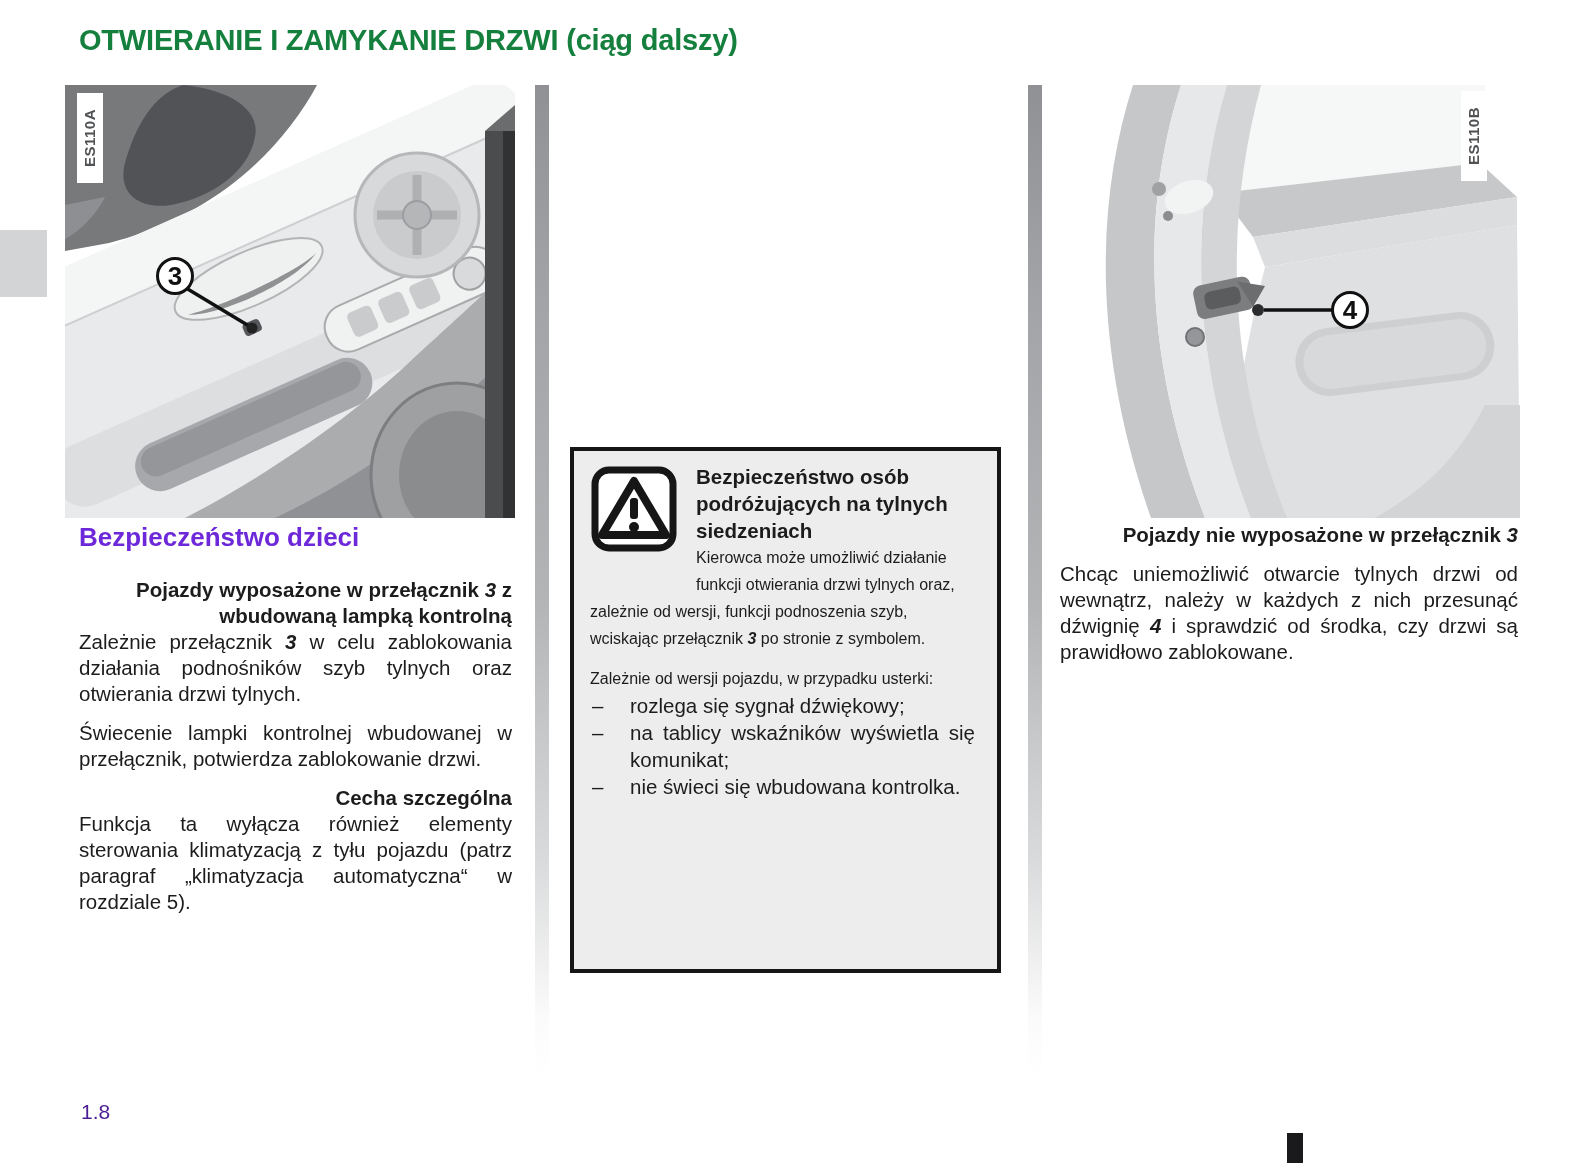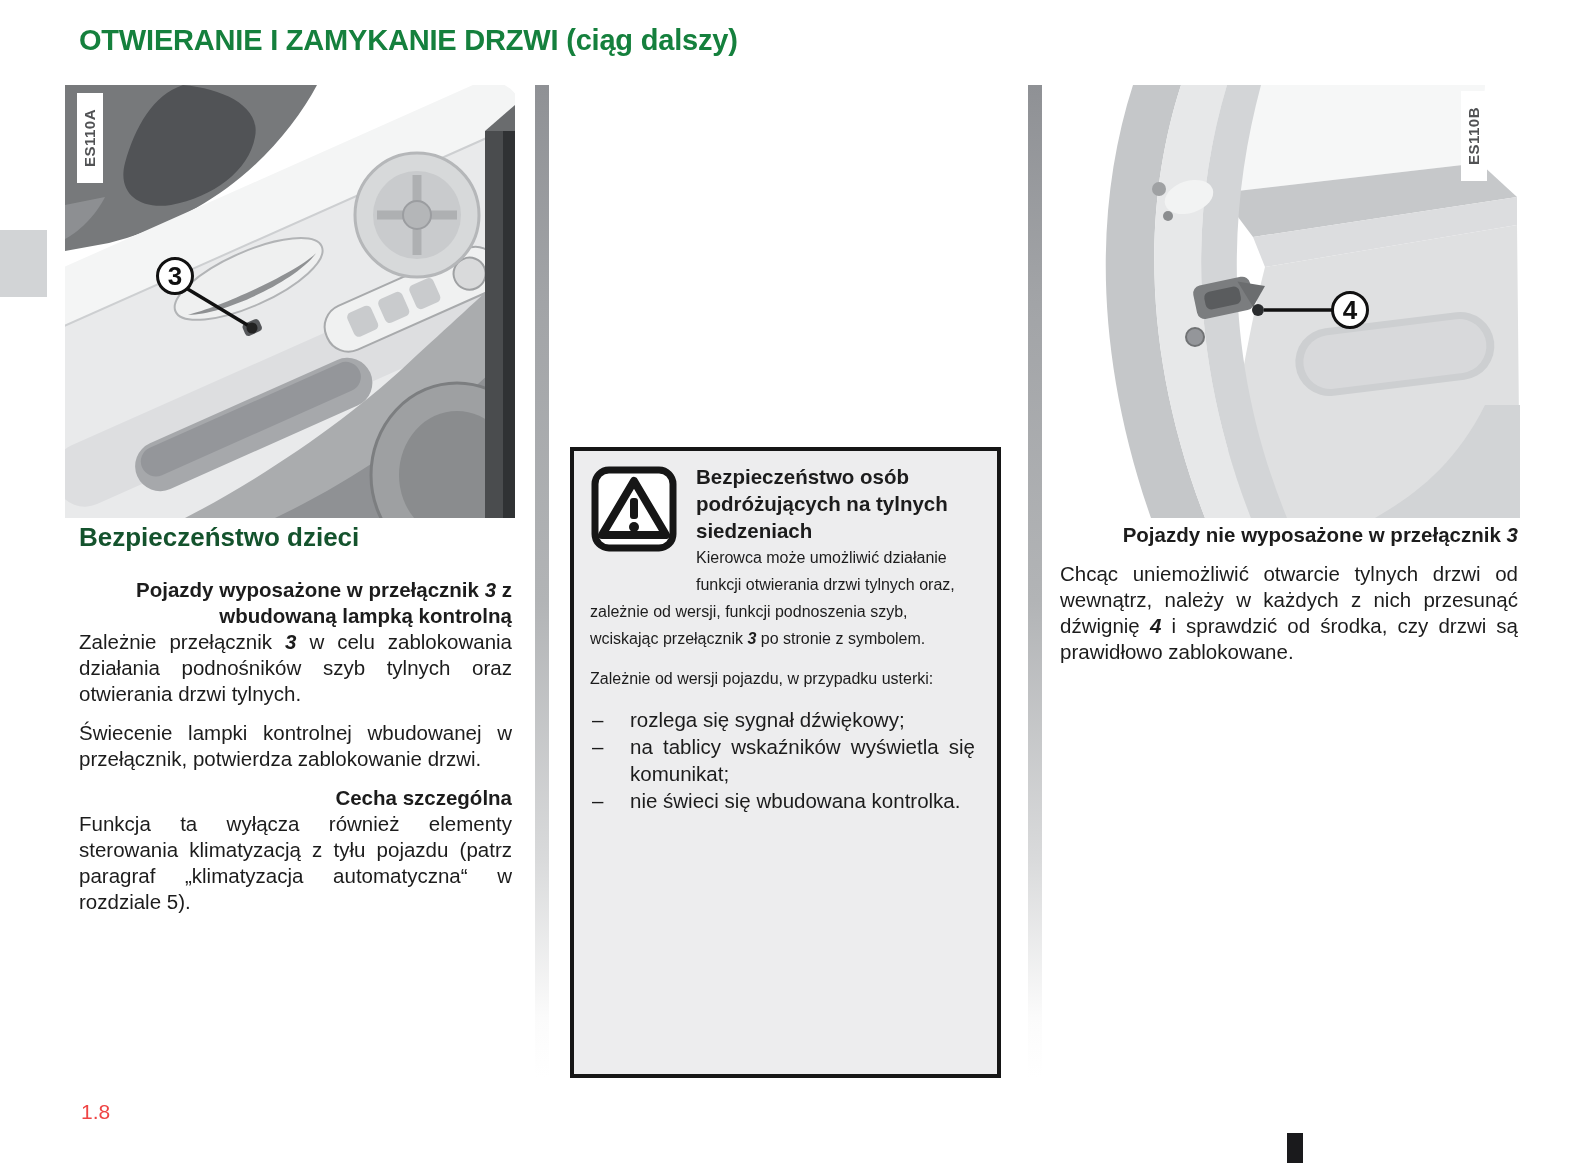--- a/index.html
+++ b/index.html
@@ -40,47 +40,47 @@
     transform:rotate(-90deg);transform-origin:top left;
     text-align:center;line-height:26px;
   }
   .fig-label-a{left:12px;top:98px;}
   .fig-label-b{left:406px;top:96px;}
   .callout-num{font-size:26px;font-weight:bold;fill:#111;}
   .col-text{position:absolute;text-align:justify;}
   .col-left{left:79px;top:522px;width:433px;}
   .col-right{left:1060px;top:522px;width:458px;}
   .sec-heading{
-    font-size:26px;font-weight:bold;color:#14532d;
+    font-size:26px;font-weight:bold;color:#6d28d9;
     margin:0 0 24px 0;text-align:left;
   }
   .sub-heading{
     font-size:20.5px;font-weight:bold;line-height:26px;margin:0;text-align:right;
   }
   .body-p{font-size:20.5px;line-height:26px;margin:0 0 13px 0;}
   .num{font-weight:bold;font-style:italic;}
   .warning-box{
-    position:absolute;left:570px;top:447px;width:431px;height:631px;
+    position:absolute;left:570px;top:447px;width:431px;height:526px;
     background:#ededee;border:4px solid #161616;box-sizing:border-box;
     padding:12px 22px 0 16px;
   }
   .warning-box .body-p{font-size:16px;line-height:27px;}
   .w-icon{
     float:left;width:94px;height:106px;margin:2px 12px 2px 0;
   }
   .w-icon svg{display:block;}
   .w-title{
     display:block;font-size:20.5px;line-height:27px;font-weight:bold;
     text-align:left;margin:0;
   }
   .w-list{margin:0;padding:0;list-style:none;font-size:20.5px;line-height:27px;}
   .w-list li{position:relative;padding-left:40px;margin:0;text-align:justify;}
   .w-list .dash{position:absolute;left:2px;top:0;}
   .page-number{
-    position:absolute;left:81px;top:1100px;font-size:21px;color:#ef4444;
+    position:absolute;left:81px;top:1100px;font-size:21px;color:#4c1d95;
   }
   .corner-marker{
     position:absolute;left:1287px;top:1133px;width:16px;height:30px;
     background:#1a1a1c;
   }
 </style>
 </head>
 <body>
 
 <div class="page">
@@ -147,21 +147,21 @@
     <span class="w-icon">
       <svg viewBox="0 0 94 94" width="94" height="94">
         <rect x="5" y="5" width="78" height="78" rx="14" fill="#ffffff" stroke="#161616" stroke-width="7"></rect>
         <path d="M44 16 L76 70 H12 Z" fill="#ffffff" stroke="#161616" stroke-width="8" stroke-linejoin="round"></path>
         <rect x="40" y="33" width="8" height="21" rx="3" fill="#161616"></rect>
         <circle cx="44" cy="62" r="5" fill="#161616"></circle>
       </svg>
     </span>
     <b class="w-title">Bezpieczeństwo osób podróżujących na tylnych siedzeniach</b>
     <p class="body-p"><span>Kierowca może umożliwić działanie funkcji otwierania drzwi tylnych oraz, zależnie od wersji, funkcji podnoszenia szyb, wciskając przełącznik </span><span class="num">3</span><span> po stronie z symbolem.</span></p>
-    <p class="body-p" style="margin-bottom:14px;">Zależnie od wersji pojazdu, w przypadku usterki:</p>
+    <p class="body-p" style="margin-bottom:0;">Zależnie od wersji pojazdu, w przypadku usterki:</p>
     <ul class="w-list">
       <li><span class="dash">–</span><span>rozlega się sygnał dźwiękowy;</span></li>
       <li><span class="dash">–</span><span>na tablicy wskaźników wyświetla się komunikat;</span></li>
       <li><span class="dash">–</span><span>nie świeci się wbudowana kontrolka.</span></li>
     </ul>
   </div>
 
   <div class="divider divider-right"></div>
 
   <div class="figure figure-right">

